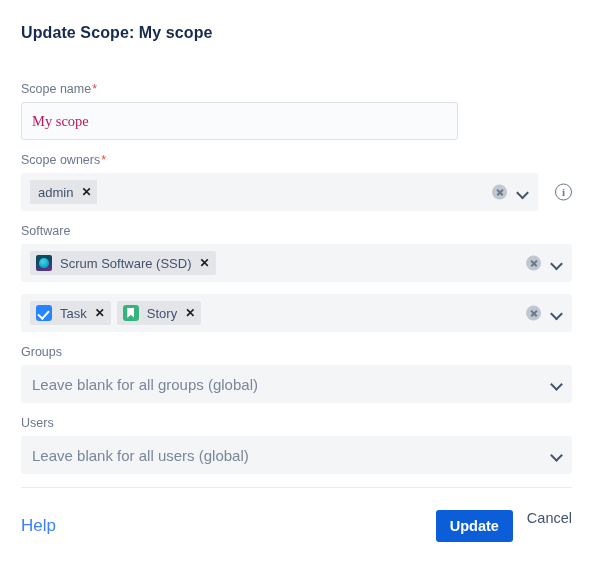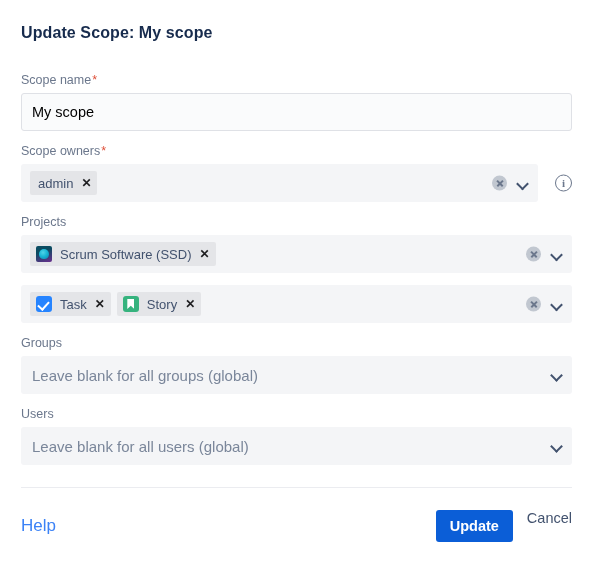--- a/index.html
+++ b/index.html
@@ -24,44 +24,44 @@
     font-size: 16px;
     font-weight: 600;
     color: #172B4D;
     letter-spacing: 0.1px;
     line-height: 26px;
   }
 
   
   .form { position: absolute; left: 21px; top: 72px; width: 551px; }
 
-  .field { margin-bottom: 12px; }
+  .field { margin-bottom: 12px; margin-top: 9px; }
 
   .label {
     font-size: 12.5px;
     color: #6B778C;
     line-height: 16px;
     margin-bottom: 5px;
     display: block;
     font-weight: 400;
   }
   .req { color: #DE4F38; margin-left: 1px; font-size: 12.5px; }
 
   
   .text-input {
     display: block;
-    width: 551px;
+    width: 437px;
     height: 38px;
     border: 1px solid #DFE1E6;
     border-radius: 3px;
     background: #FAFBFC;
     padding: 0 10px;
     font-size: 14.5px;
-    color: #000000;
-    font-family: Liberation Sans, sans-serif;
+    color: #be185d;
+    font-family: Liberation Serif, serif;
     line-height: 36px;
     outline: none;
   }
 
   
   .select {
     position: relative;
     width: 551px;
     min-height: 38px;
     background: #F4F5F7;
@@ -285,21 +285,21 @@
           <div class="ctl-icons">
             <span class="clear-ico"></span>
             <span class="chev"></span>
           </div>
         </div>
         <span class="info-ico">i</span>
       </div>
     </div>
 
     <div class="field">
-      <span class="label">Projects</span>
+      <span class="label">Software</span>
       <div class="select">
         <div class="chips">
           <span class="chip">
             <span class="chip-ico ico-project"></span>
             <span class="chip-label">Scrum Software (SSD)</span>
             <span class="chip-x">✕</span>
           </span>
         </div>
         <div class="ctl-icons">
           <span class="clear-ico"></span>

